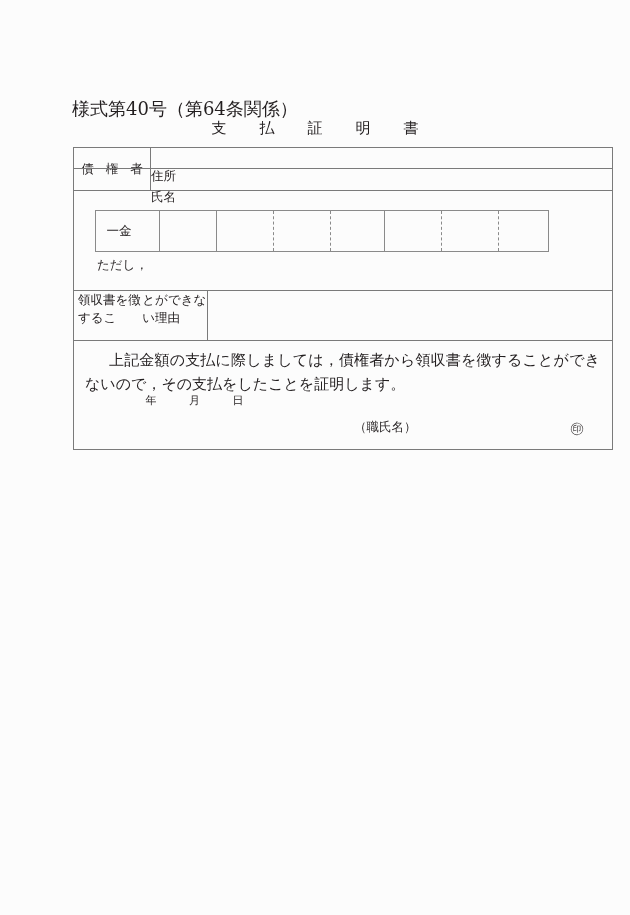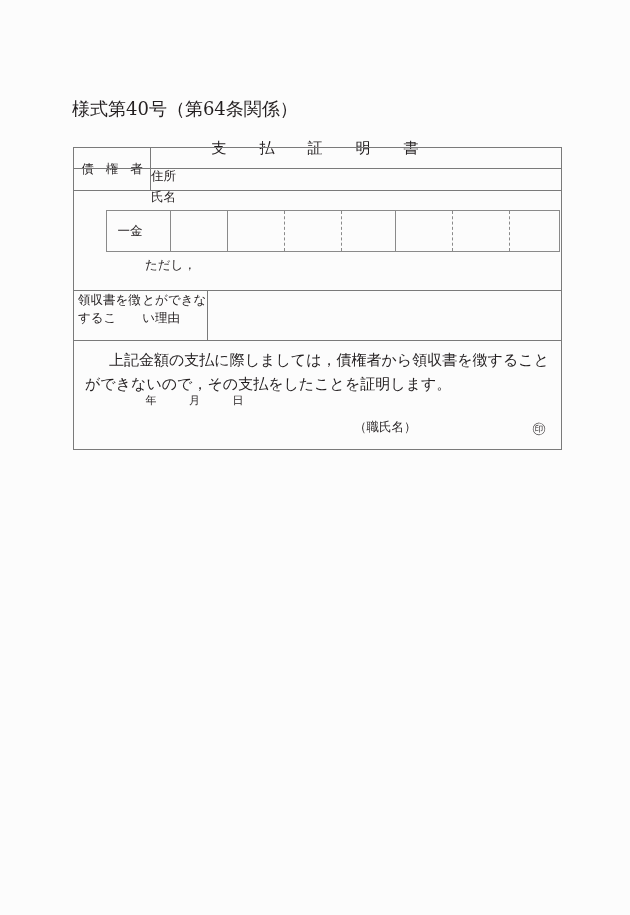--- a/index.html
+++ b/index.html
@@ -36,29 +36,28 @@
   .doc-title {
     position: absolute;
     left: 0;
     right: 0;
     top: 119px;
     text-align: center;
     font-size: 15px;
     letter-spacing: 9px;
     text-indent: 9px;
     white-space: nowrap;
-    margin-top: 20px;
   }
 
   
   .form-table {
     position: absolute;
     left: 73px;
     top: 147px;
-    width: 489px;
+    width: 540px;
     height: 303px;
     border: 1px solid #7a7a7a;
     box-sizing: border-box;
   }
 
   .row {
     position: absolute;
     left: 0;
     right: 0;
     box-sizing: border-box;
@@ -127,21 +126,21 @@
     left: 0;
     right: 0;
     top: 43px;
     height: 100px;
     border-bottom: 1px solid #7a7a7a;
     box-sizing: border-box;
   }
 
   .amount-grid {
     position: absolute;
-    left: 32px;
+    left: 21px;
     top: 19px;
     width: 454px;
     height: 42px;
     border: 1px solid #8a8a8a;
     box-sizing: border-box;
   }
 
   .amount-label {
     position: absolute;
     left: 0;
@@ -168,21 +167,20 @@
   }
   .vline.solid { border-left: 1px solid #8a8a8a; }
   .vline.dotted { border-left: 1px dashed #8a8a8a; }
 
   .tadashi {
     position: absolute;
     left: 23px;
     top: 66px;
     font-size: 12.5px;
     white-space: nowrap;
-    margin-left: 48px;
   }
 
   
   .section-reason {
     position: absolute;
     left: 0;
     right: 0;
     top: 143px;
     height: 50px;
     border-bottom: 1px solid #7a7a7a;
@@ -235,21 +233,21 @@
     top: 52px;
     font-size: 11px;
     white-space: nowrap;
   }
   .date-line span { display: inline-block; }
   .gap { width: 22px; }
 
   .signature-line {
     position: absolute;
     left: 180px;
-    right: 15px;
+    right: 28px;
     top: 78px;
     font-size: 12.5px;
     display: flex;
     align-items: center;
   }
   .sig-title {
     margin-left: 100px;
     white-space: nowrap;
   }
   .seal {

